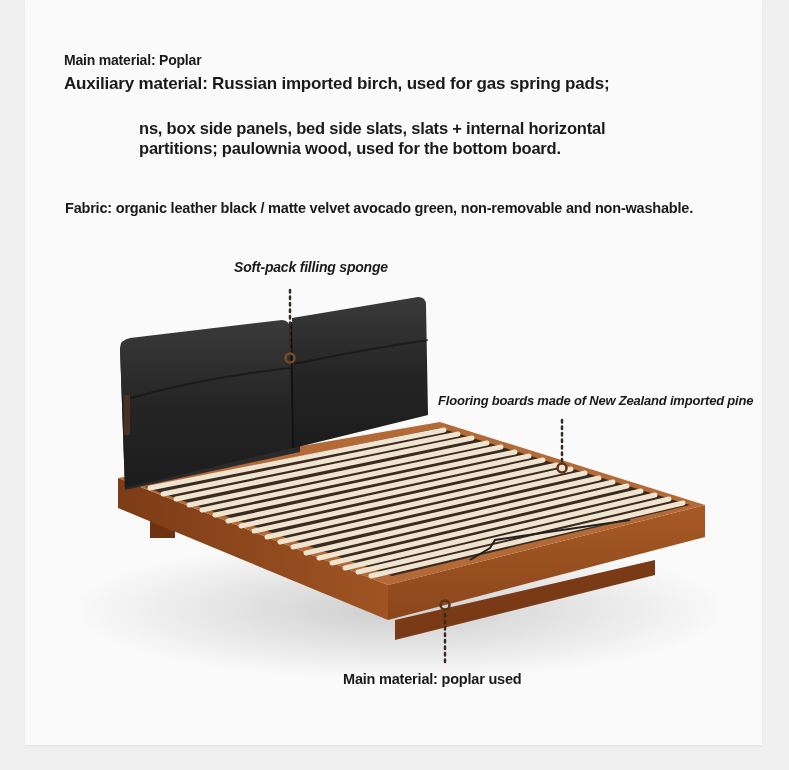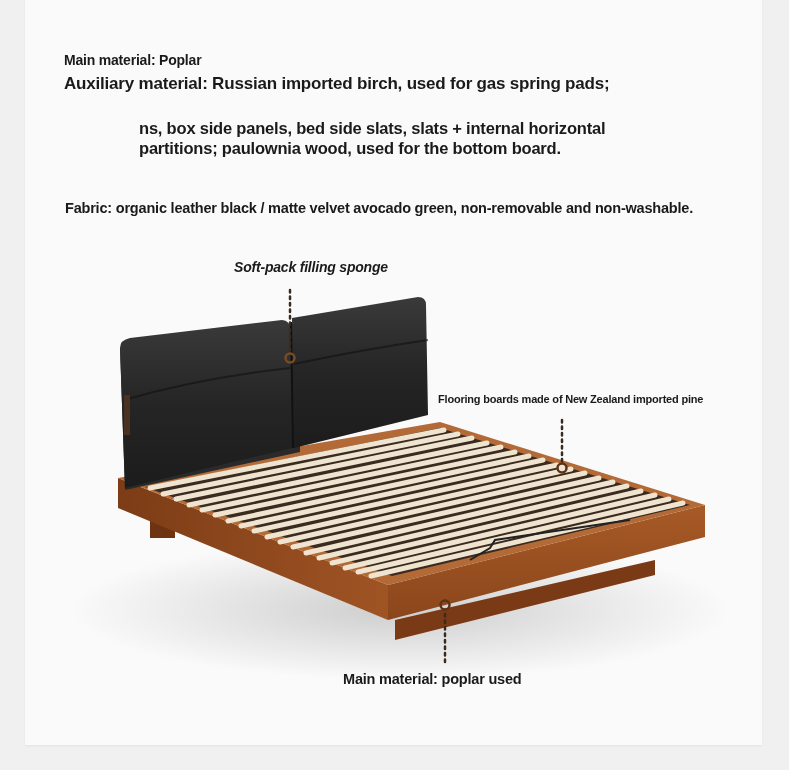--- a/index.html
+++ b/index.html
@@ -17,21 +17,21 @@
       width: 737px; height: 745px;
       background: #fafafa;
       box-shadow: 0 1px 2px rgba(0,0,0,0.06);
     }
     .txt { position: absolute; white-space: nowrap; font-weight: bold; letter-spacing: -0.2px; }
     .main-mat { left: 64px; top: 52px; font-size: 14px; }
     .aux-mat { left: 64px; top: 74px; font-size: 17px; }
     .aux-cont { left: 139px; top: 118px; font-size: 16.5px; line-height: 20px; white-space: normal; width: 500px; }
     .fabric { left: 65px; top: 200px; font-size: 14.5px; }
     .lbl-sponge { left: 234px; top: 259px; font-size: 14px; font-style: italic; }
-    .lbl-floor { left: 438px; top: 393px; font-size: 11px; }
+    .lbl-floor { left: 438px; top: 393px; font-size: 13px; font-style: italic; }
     .lbl-poplar { left: 343px; top: 671px; font-size: 14.5px; }
     .bed-svg { position: absolute; left: 0; top: 0; }
   </style>
 </head>
 <body>
 
 <div class="card"></div>
 
 <div class="txt main-mat">Main material: Poplar</div>
 <div class="txt aux-mat">Auxiliary material: Russian imported birch, used for gas spring pads;</div>

